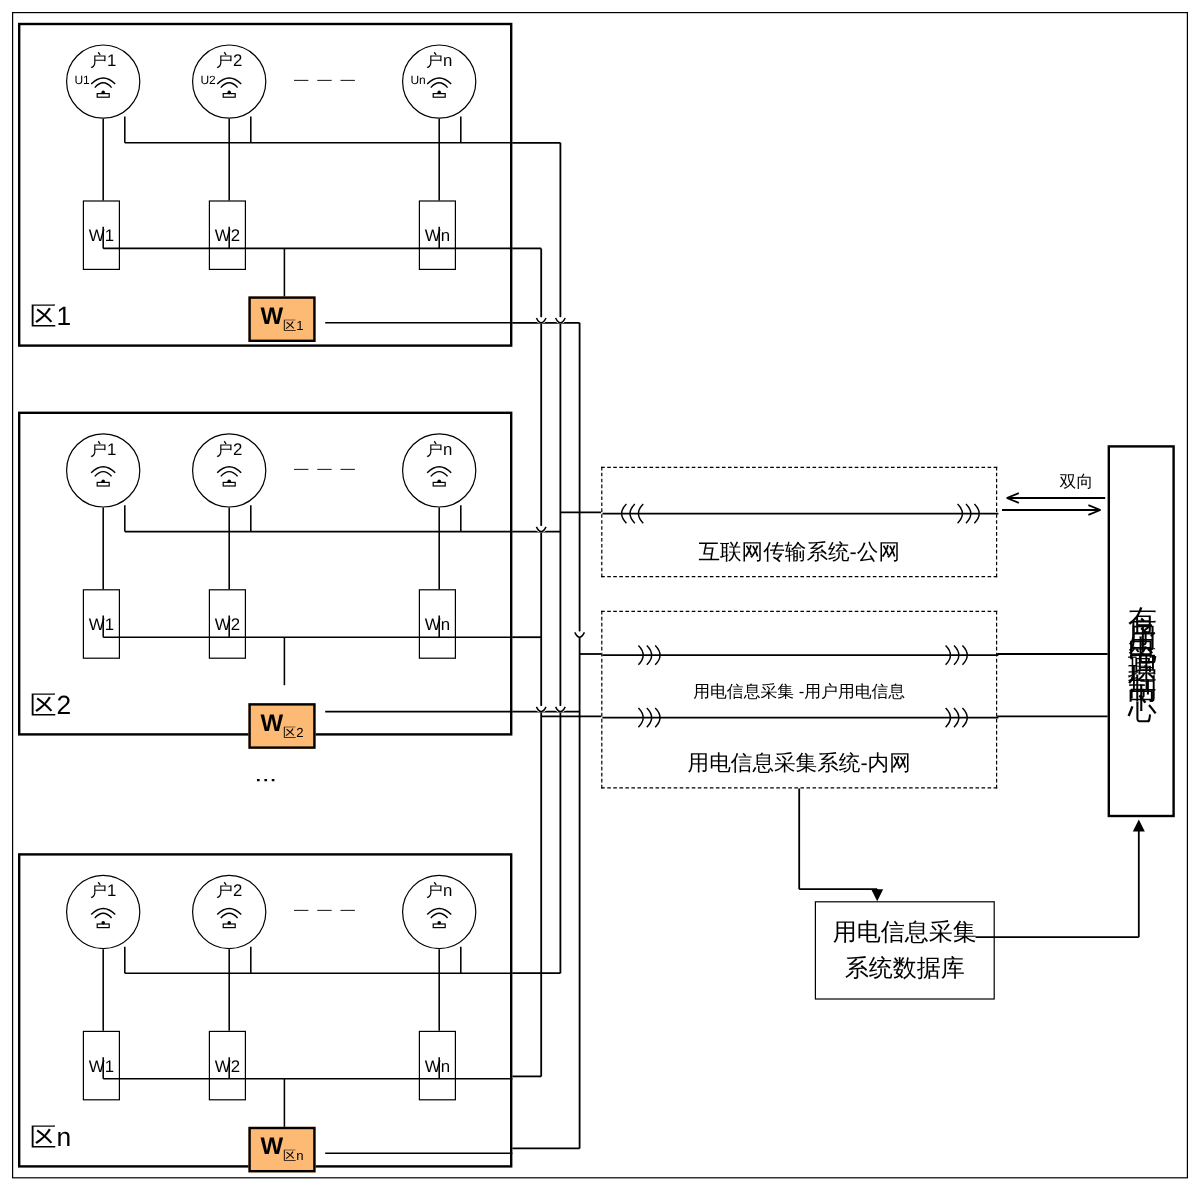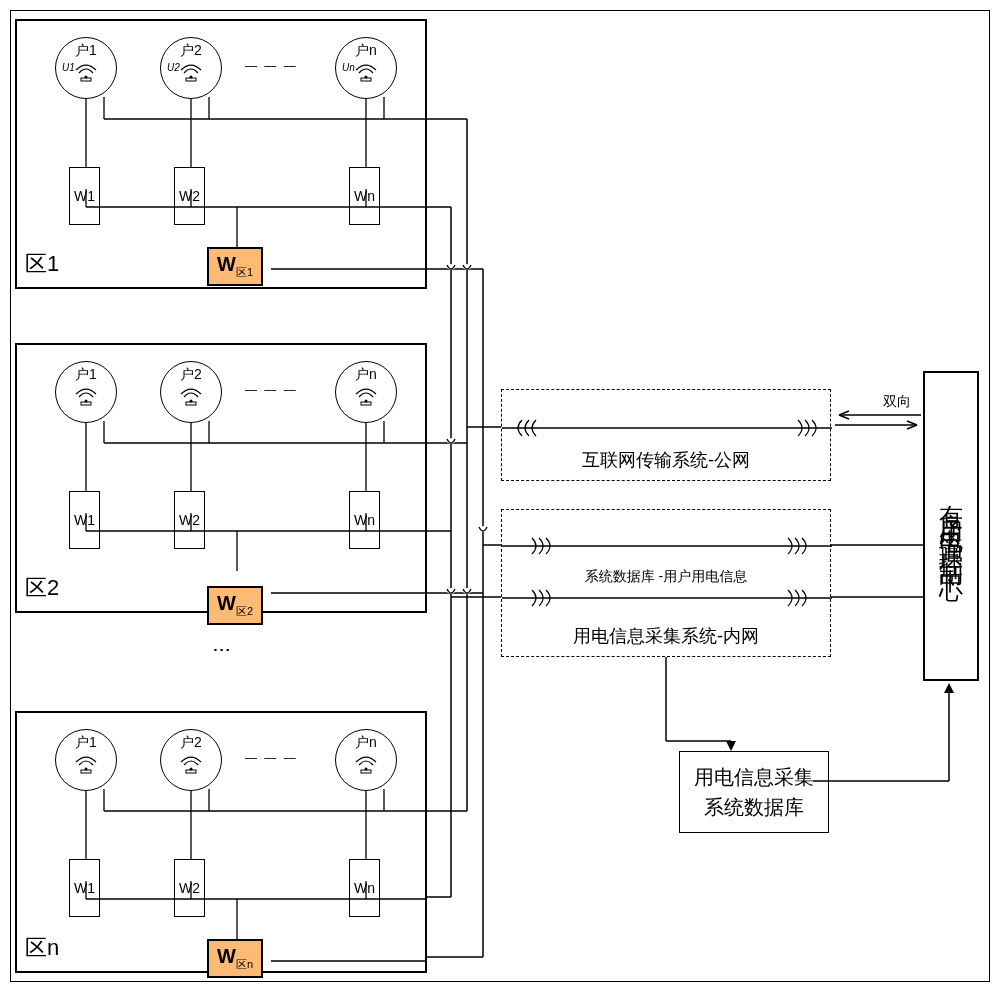--- a/index.html
+++ b/index.html
@@ -48,21 +48,20 @@
       position: absolute;
       top: 26px;
       left: 50%;
       transform: translateX(-50%);
     }
     .wifi-sub {
       position: absolute;
       top: 24px;
       left: 6px;
       font-size: 10px;
-      font-style: italic;
     }
     .meter-box {
       position: absolute;
       border: 1.5px solid #000;
       font-size: 14px;
       text-align: center;
       background: #fff;
       padding: 20px 4px;
       min-width: 30px;
     }
@@ -141,21 +140,21 @@
     </svg>
     <div class="dashed-label" style="position:absolute;bottom:8px;left:0;right:0;text-align:center;">互联网传输系统-公网</div>
   </div>
 
   <div class="dashed-box" style="left:490px; top:498px; width:330px; height:148px;">
     <svg style="position:absolute;top:26px;left:0;" width="330" height="20">
       <line x1="0" y1="10" x2="330" y2="10" stroke="#000" stroke-width="1.5"></line>
       <path d="M 30 2 Q 38 10 30 18 M 37 2 Q 45 10 37 18 M 44 2 Q 52 10 44 18" fill="none" stroke="#000" stroke-width="1.2"></path>
       <path d="M 286 2 Q 294 10 286 18 M 293 2 Q 301 10 293 18 M 300 2 Q 308 10 300 18" fill="none" stroke="#000" stroke-width="1.2"></path>
     </svg>
-    <div style="position:absolute;top:58px;left:0;right:0;text-align:center;font-size:14px;">系统数据库 -用户用电信息</div>
+    <div style="position:absolute;top:58px;left:0;right:0;text-align:center;font-size:14px;">用电信息采集 -用户用电信息</div>
     <svg style="position:absolute;top:78px;left:0;" width="330" height="20">
       <line x1="0" y1="10" x2="330" y2="10" stroke="#000" stroke-width="1.5"></line>
       <path d="M 30 2 Q 38 10 30 18 M 37 2 Q 45 10 37 18 M 44 2 Q 52 10 44 18" fill="none" stroke="#000" stroke-width="1.2"></path>
       <path d="M 286 2 Q 294 10 286 18 M 293 2 Q 301 10 293 18 M 300 2 Q 308 10 300 18" fill="none" stroke="#000" stroke-width="1.2"></path>
     </svg>
     <div class="dashed-label" style="position:absolute;bottom:8px;left:0;right:0;">用电信息采集系统-内网</div>
   </div>
 
   <div class="db-box" style="left:668px; top:740px;">
     <span>用电信息采集</span><br>

